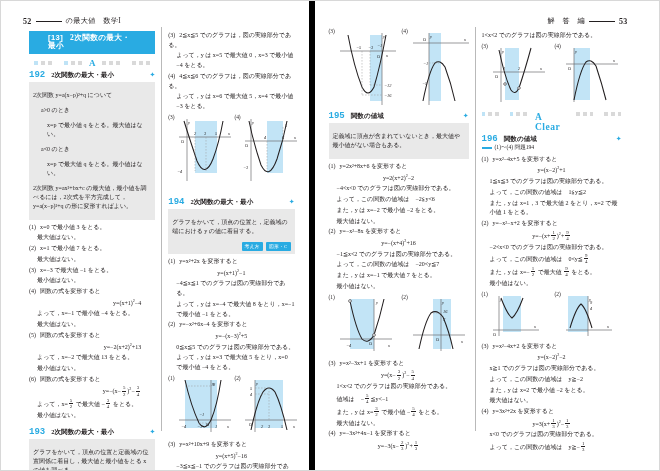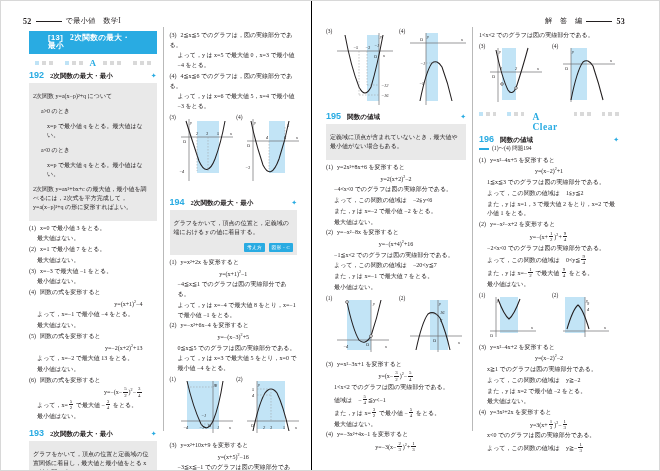--- a/index.html
+++ b/index.html
@@ -4,21 +4,21 @@
 <style>
   html,body{margin:0;padding:0;background:#ffffff;}
   body{font-family:"Liberation Serif","DejaVu Serif",serif;}
   #page{
     position:relative;width:660px;height:471px;background:#fff;
     border:1px solid #d8d8d8;box-sizing:border-box;overflow:hidden;
   }
   .spread{position:absolute;inset:0;display:flex;}
   .leaf{position:relative;flex:1 1 50%;box-sizing:border-box;}
   .leaf.left{padding:14px 8px 0 22px;}
-  .leaf.right{padding:14px 34px 0 8px;border-left:1px solid #000000;}
+  .leaf.right{padding:14px 34px 0 8px;border-left:6px solid #000000;}
 
   
   .runhead{font-size:7.2px;color:#231f20;height:12px;display:flex;align-items:center;letter-spacing:.3px;}
   .runhead.l{justify-content:flex-start;}
   .runhead.r{justify-content:flex-end;}
   .folio{font-weight:bold;font-size:8px;}
   .rule{display:inline-block;width:26px;height:1px;background:#231f20;margin:0 4px;vertical-align:2px;}
   .rh-title{font-size:7.2px;}
 
   
@@ -34,21 +34,21 @@
   .banner .num{font-family:"Liberation Sans",sans-serif;}
 
   
   .levelbar{display:flex;align-items:center;justify-content:center;gap:3px;margin:4px 0 1px;}
   .sq{width:4px;height:4px;background:#bfe3f6;display:inline-block;}
   .sq.d{background:#d9d9d9;}
   .lvl{font-size:9px;font-weight:bold;color:#29abe2;font-family:"Liberation Serif",serif;margin:0 4px;}
 
   
   .phead{display:flex;align-items:baseline;gap:6px;border-bottom:0;margin-top:2px;}
-  .pnum{color:#29abe2;font-weight:bold;font-size:9px;font-family:Liberation Sans, sans-serif;}
+  .pnum{color:#29abe2;font-weight:bold;font-size:9px;font-family:Liberation Mono, monospace;}
   .ptitle{font-size:6.6px;font-weight:bold;color:#231f20;flex:1;}
   .pstar{color:#29abe2;font-size:7px;}
 
   
   .guide{
     background:#e9e9e9;color:#231f20;font-size:6px;line-height:1.5;
     padding:3px 4px;margin:2px 0 3px;
   }
   .guide .tagrow{text-align:right;margin-top:1px;}
   .tag{display:inline-block;background:#29abe2;color:#fff;font-size:4.8px;
@@ -92,21 +92,21 @@
 <body>
 
 <div id="page">
   <div class="spread">
 
     <div class="leaf left">
 
       <div class="runhead l">
         <span class="folio">52</span>
         <span class="rule"></span>
-        <span class="rh-title">で最小値　数学I</span>
+        <span class="rh-title">の最大値　数学I</span>
       </div>
 
       <div class="cols">
 
         <div class="col">
 
           <div class="banner">
             <span class="num">[13]</span>
             &nbsp;&nbsp;<span>2次関数の最大・最小</span>
           </div>

